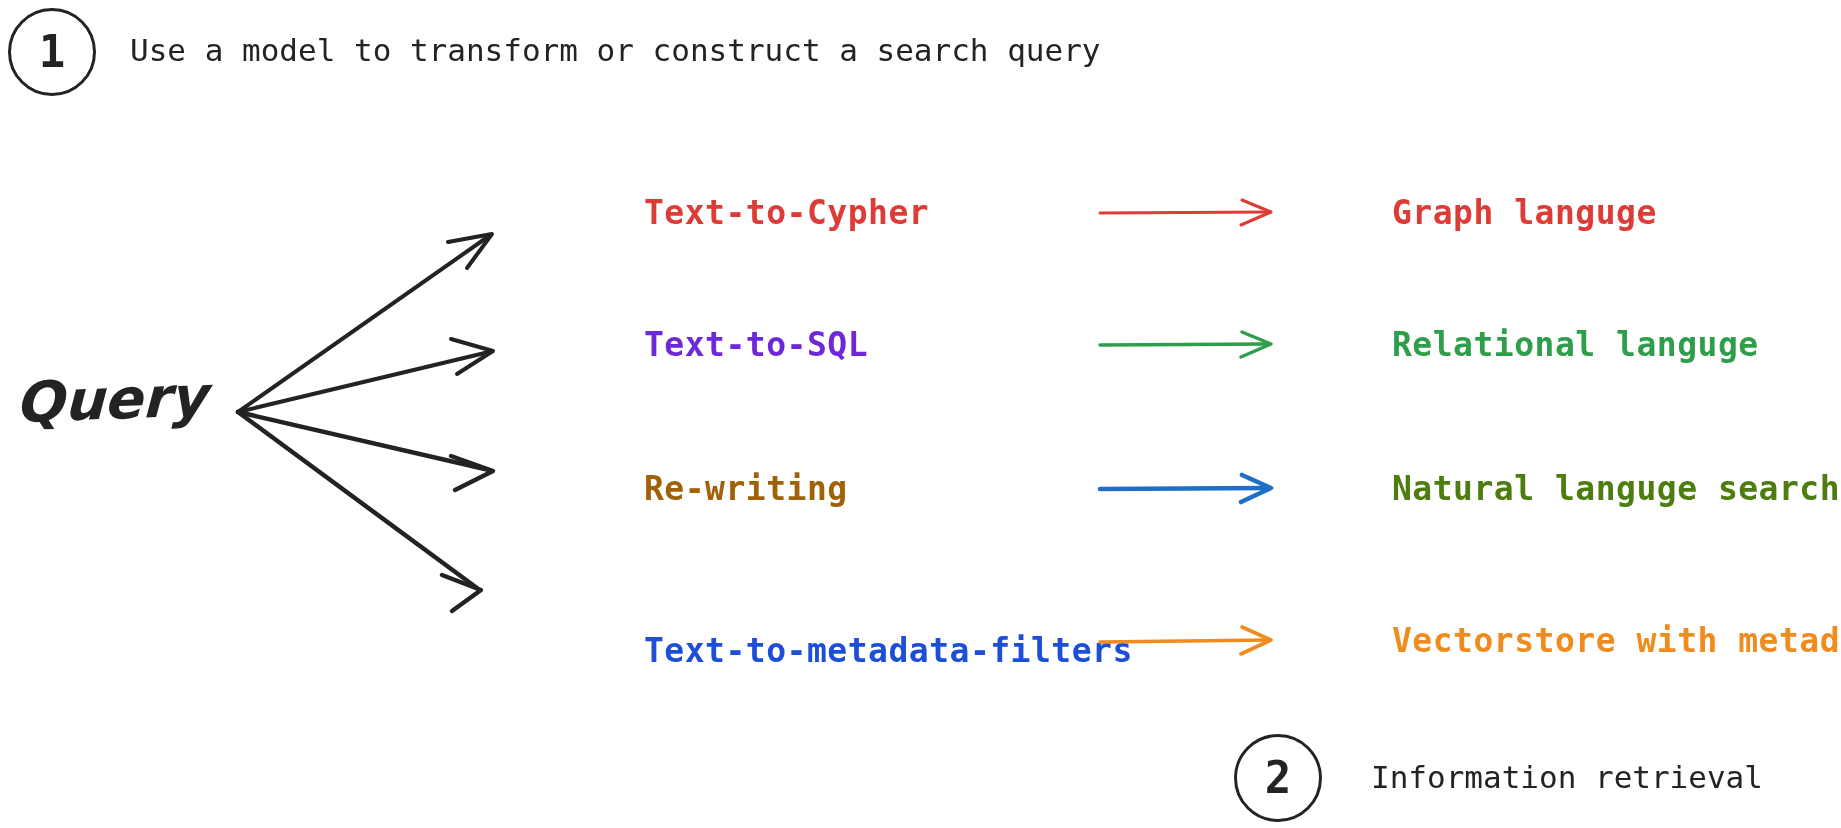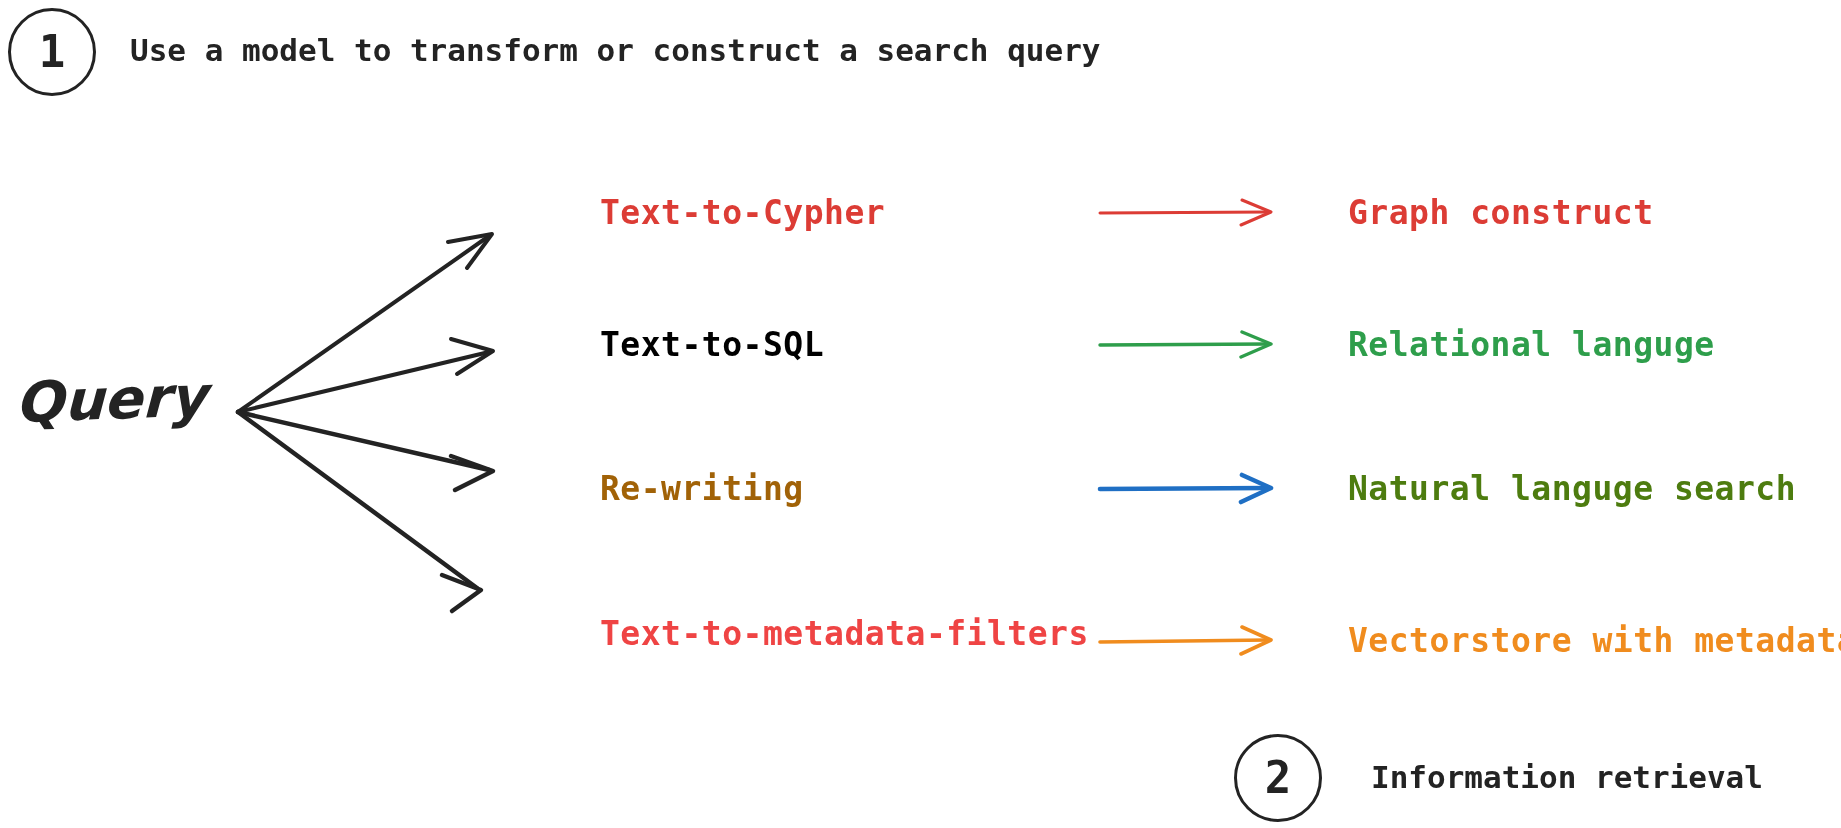--- a/index.html
+++ b/index.html
@@ -32,21 +32,21 @@
     font-family: "DejaVu Sans Mono", "Liberation Mono", monospace;
     font-size: 44px;
     font-weight: 700;
     color: #232323;
     line-height: 1;
   }
   .step-text {
     position: absolute;
     font-family: "DejaVu Sans Mono", "Liberation Mono", monospace;
     font-size: 31px;
-    font-weight: 700;
+    font-weight: 400;
     color: #232323;
     white-space: nowrap;
     letter-spacing: 0px;
   }
 
   #badge-1 { left: 8px;  top: 8px; }
   #step-1-text { left: 130px; top: 32px; }
 
   #badge-2 { left: 1234px; top: 734px; }
   #step-2-text { left: 1371px; top: 759px; }
@@ -78,20 +78,21 @@
 
   
   .row-label-left,
   .row-label-right {
     position: absolute;
     font-family: "DejaVu Sans Mono", "Liberation Mono", monospace;
     font-size: 33px;
     font-weight: 700;
     white-space: nowrap;
     letter-spacing: 0.5px;
+    margin-left: 44px;
   }
   .row-label-left  { left: 600px; }
   .row-label-right { left: 1348px; }
 
   
   .row-arrow {
     position: absolute;
     left: 1090px;
     width: 200px;
     height: 60px;
@@ -127,41 +128,41 @@
     </g>
   </svg>
 
   <div class="row-label-left" style="top:193px; color:#DC3C35;">Text-to-Cypher</div>
   <svg class="row-arrow" style="top:182px;" viewBox="0 0 200 60" xmlns="http://www.w3.org/2000/svg">
     <g fill="none" stroke="#DC3C35" stroke-linecap="round" stroke-linejoin="round" stroke-width="3">
       <path d="M10 31 L178 30"></path>
       <path d="M152 18 L181 30 L151 43"></path>
     </g>
   </svg>
-  <div class="row-label-right" style="top:193px; color:#DC3C35;">Graph construct</div>
+  <div class="row-label-right" style="top:193px; color:#DC3C35;">Graph languge</div>
 
-  <div class="row-label-left" style="top:325px; color:#000000;">Text-to-SQL</div>
+  <div class="row-label-left" style="top:325px; color:#6d28d9;">Text-to-SQL</div>
   <svg class="row-arrow" style="top:314px;" viewBox="0 0 200 60" xmlns="http://www.w3.org/2000/svg">
     <g fill="none" stroke="#2E9E4B" stroke-linecap="round" stroke-linejoin="round" stroke-width="3.4">
       <path d="M10 31 L178 30"></path>
       <path d="M152 18 L181 30 L151 43"></path>
     </g>
   </svg>
   <div class="row-label-right" style="top:325px; color:#2E9E4B;">Relational languge</div>
 
   <div class="row-label-left" style="top:469px; color:#a16207;">Re-writing</div>
   <svg class="row-arrow" style="top:458px;" viewBox="0 0 200 60" xmlns="http://www.w3.org/2000/svg">
     <g fill="none" stroke="#1F6FC4" stroke-linecap="round" stroke-linejoin="round" stroke-width="4.6">
       <path d="M10 31 L178 30"></path>
       <path d="M152 17 L181 30 L151 44"></path>
     </g>
   </svg>
   <div class="row-label-right" style="top:469px; color:#4d7c0f;">Natural languge search</div>
 
-  <div class="row-label-left" style="top:614px; color:#ef4444;">Text-to-metadata-filters</div>
+  <div class="row-label-left" style="top:631px; color:#1d4ed8;">Text-to-metadata-filters</div>
   <svg class="row-arrow" style="top:610px;" viewBox="0 0 200 60" xmlns="http://www.w3.org/2000/svg">
     <g fill="none" stroke="#F08C1E" stroke-linecap="round" stroke-linejoin="round" stroke-width="3.6">
       <path d="M10 32 L178 30"></path>
       <path d="M152 17 L181 30 L151 44"></path>
     </g>
   </svg>
   <div class="row-label-right" style="top:621px; color:#F08C1E;">Vectorstore with metadata</div>
 
   <div class="step-badge" id="badge-2">
     <span class="num">2</span>

